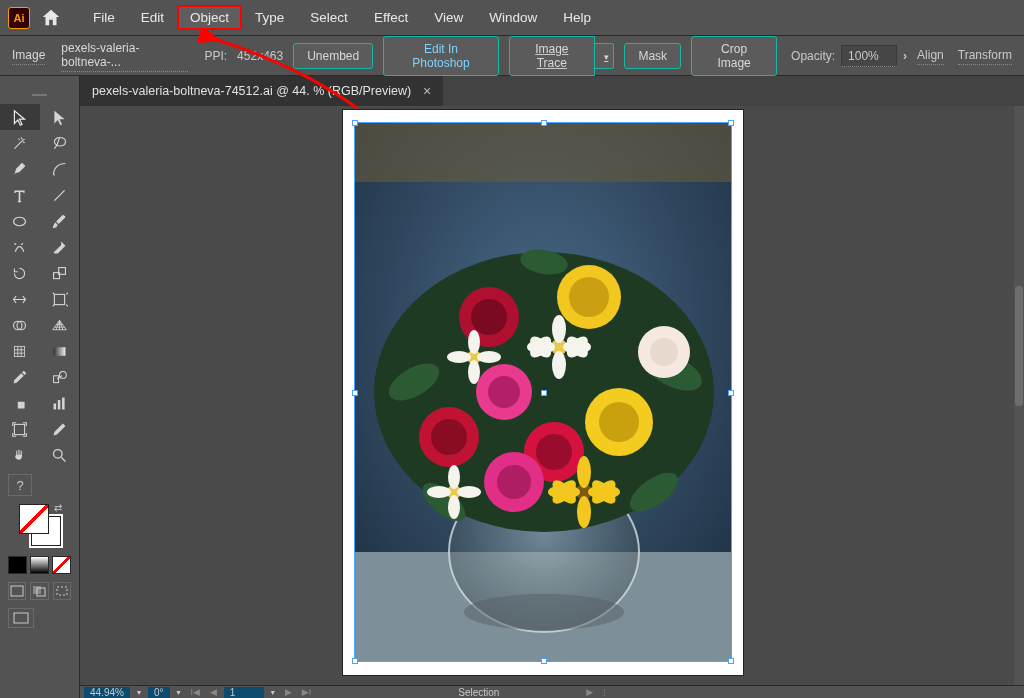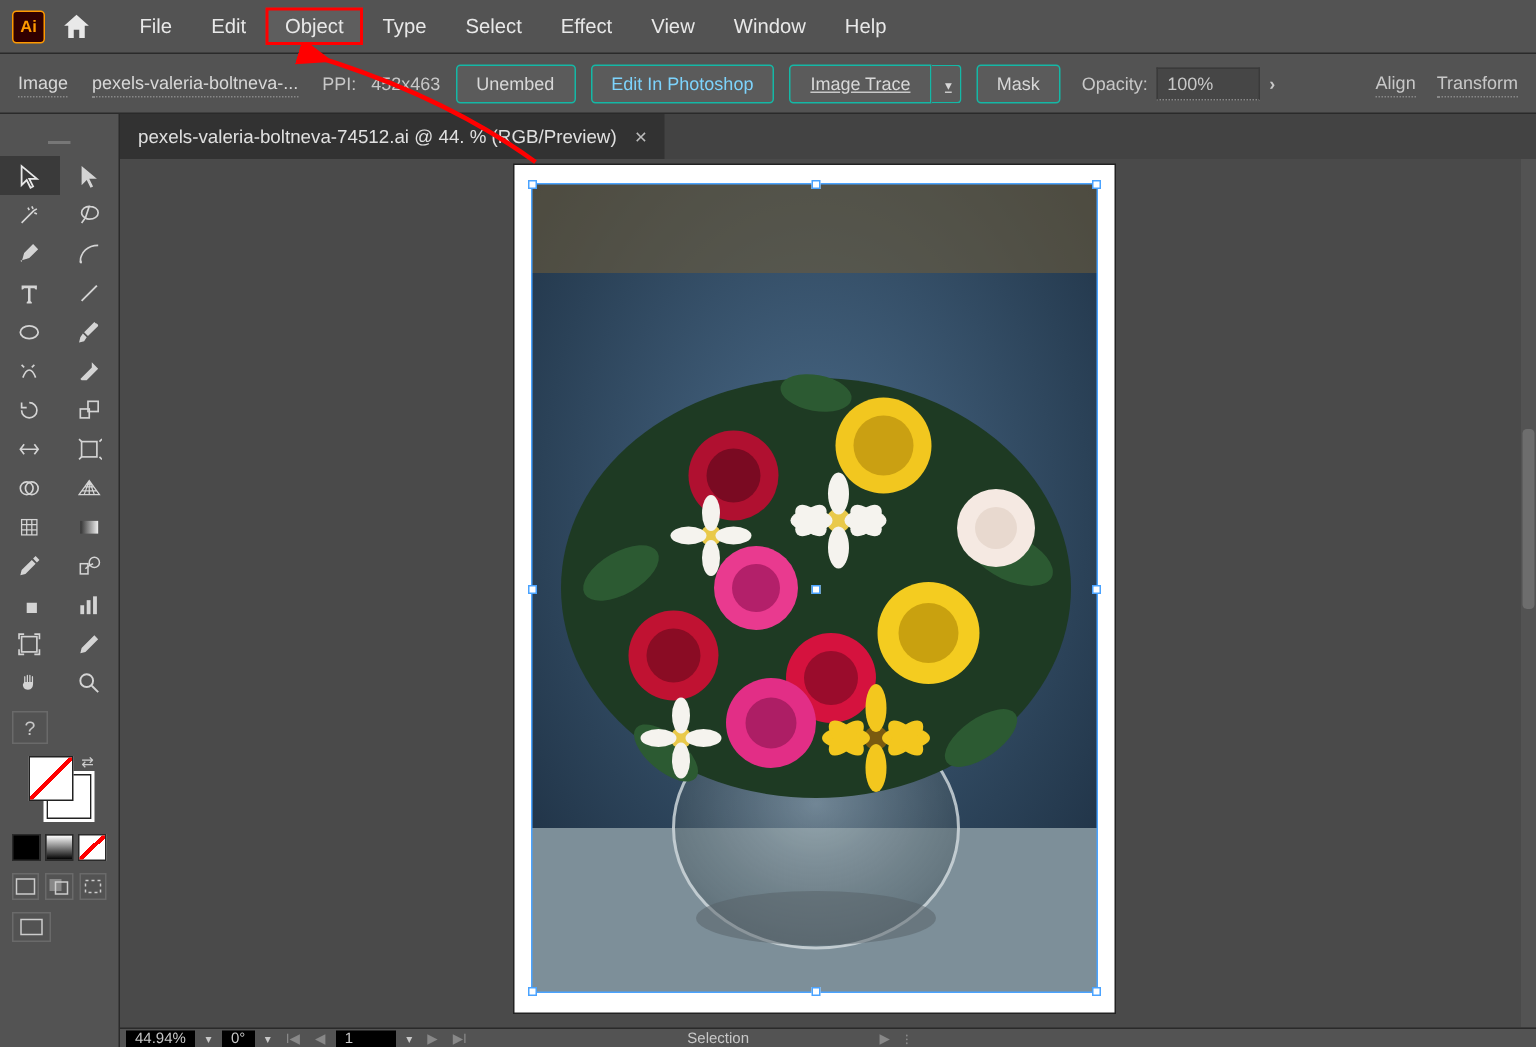--- a/index.html
+++ b/index.html
@@ -14,21 +14,21 @@
 .menu-item.highlighted { border:2.5px solid #ff0000; background:#5e5e5e; }
 
 
 .controlbar { height:40px; background:#535353; display:flex; align-items:center; padding:0 12px; gap:10px; border-bottom:1px solid #2a2a2a; font-size:12px; }
 .ctrl-label { color:#d8d8d8; padding:2px 0; margin-right:6px; border-bottom:1px dotted #888; }
 .ctrl-text { color:#c8c8c8; }
 .ctrl-btn { background:#5b5b5b; border:1px solid #14b8a6; padding:5px 13px; border-radius:3px; font-size:12px; color:#d8d8d8; cursor:pointer; }
 .ctrl-btn.disabled { color:#7dd3fc; cursor:default; }
 .dd-caret { margin-left:4px; font-size:9px; }
 .opacity-grp { display:flex; align-items:center; gap:6px; margin-left:4px; }
-.opacity-val { background:#464646; border:1px solid #3a3a3a; padding:3px 6px; width:69px; border-bottom:1px dotted #888;}
+.opacity-val { background:#464646; border:1px solid #3a3a3a; padding:3px 6px; width:56px; border-bottom:1px dotted #888;}
 .opacity-arrow { font-size:12px; font-weight:bold; }
 .bar-right { margin-left:auto; display:flex; gap:14px; }
 .bar-right-item { font-size:12px; border-bottom:1px dotted #888; padding:2px 0; }
 
 
 .tabstrip { height:30px; background:#434343; display:flex; align-items:stretch; margin-left:80px; }
 .doc-tab { background:#323232; display:flex; align-items:center; padding:0 12px; font-size:12.5px; color:#e0e0e0; gap:12px; }
 .tab-close { font-size:14px; color:#bbb; }
 
 
@@ -61,21 +61,21 @@
 .placed-img svg { width:100%; height:100%; display:block; }
 .sel-box { position:absolute; border:1px solid #4aa3ff; pointer-events:none; }
 .sel-handle { position:absolute; width:6px; height:6px; background:#fff; border:1px solid #4aa3ff; }
 
 
 .vscroll { position:absolute; right:0; top:106px; bottom:13px; width:10px; background:#535353; }
 .vthumb { position:absolute; top:180px; height:120px; left:1px; right:1px; background:#6d6d6d; border-radius:3px; }
 
 
 .statusbar { position:absolute; left:80px; right:0; bottom:0; height:13px; background:#535353; display:flex; align-items:center; font-size:11px; color:#c8c8c8; gap:4px; padding:0 4px; border-top:1px solid #2a2a2a; }
-.sb-box { background:#000000; padding:0 6px; height:11px; line-height:11px; display:flex; align-items:center; font-size:10px; }
+.sb-box { background:#0c4a6e; padding:0 6px; height:11px; line-height:11px; display:flex; align-items:center; font-size:10px; }
 .sb-dd { font-size:8px; padding:0 3px; }
 .nav-btn { font-size:9px; padding:0 3px; color:#888; }
 .sb-sel { margin-left:140px; font-size:10px; }
 
 
 .inst-arrow { position:absolute; left:175px; top:28px; width:220px; height:100px; pointer-events:none; z-index:50; }
 
 </style>
 </head>
 <body>
@@ -105,20 +105,21 @@
   <span class="ctrl-label" style="min-width:120px">pexels-valeria-boltneva-...</span>
   <span class="ctrl-text">PPI:</span>
   <span class="ctrl-text">452x463</span>
   <button class="ctrl-btn">Unembed</button>
   <button class="ctrl-btn disabled">Edit In Photoshop</button>
   <div style="display:flex;align-items:center;text-decoration:underline;">
     <button class="ctrl-btn" style="border-top-right-radius:0;border-bottom-right-radius:0">Image Trace</button>
     <button class="ctrl-btn" style="padding:5px 5px;border-left:0;border-top-left-radius:0;border-bottom-left-radius:0"><span class="dd-caret">▾</span></button>
   </div>
   <button class="ctrl-btn">Mask</button>
+  <button class="ctrl-btn">Crop Image</button>
   <div class="opacity-grp">
     <span>Opacity:</span>
     <span class="opacity-val">100%</span>
     <span class="opacity-arrow">›</span>
   </div>
   <div class="bar-right">
     <span class="bar-right-item">Align</span>
     <span class="bar-right-item">Transform</span>
   </div>
 </div>

